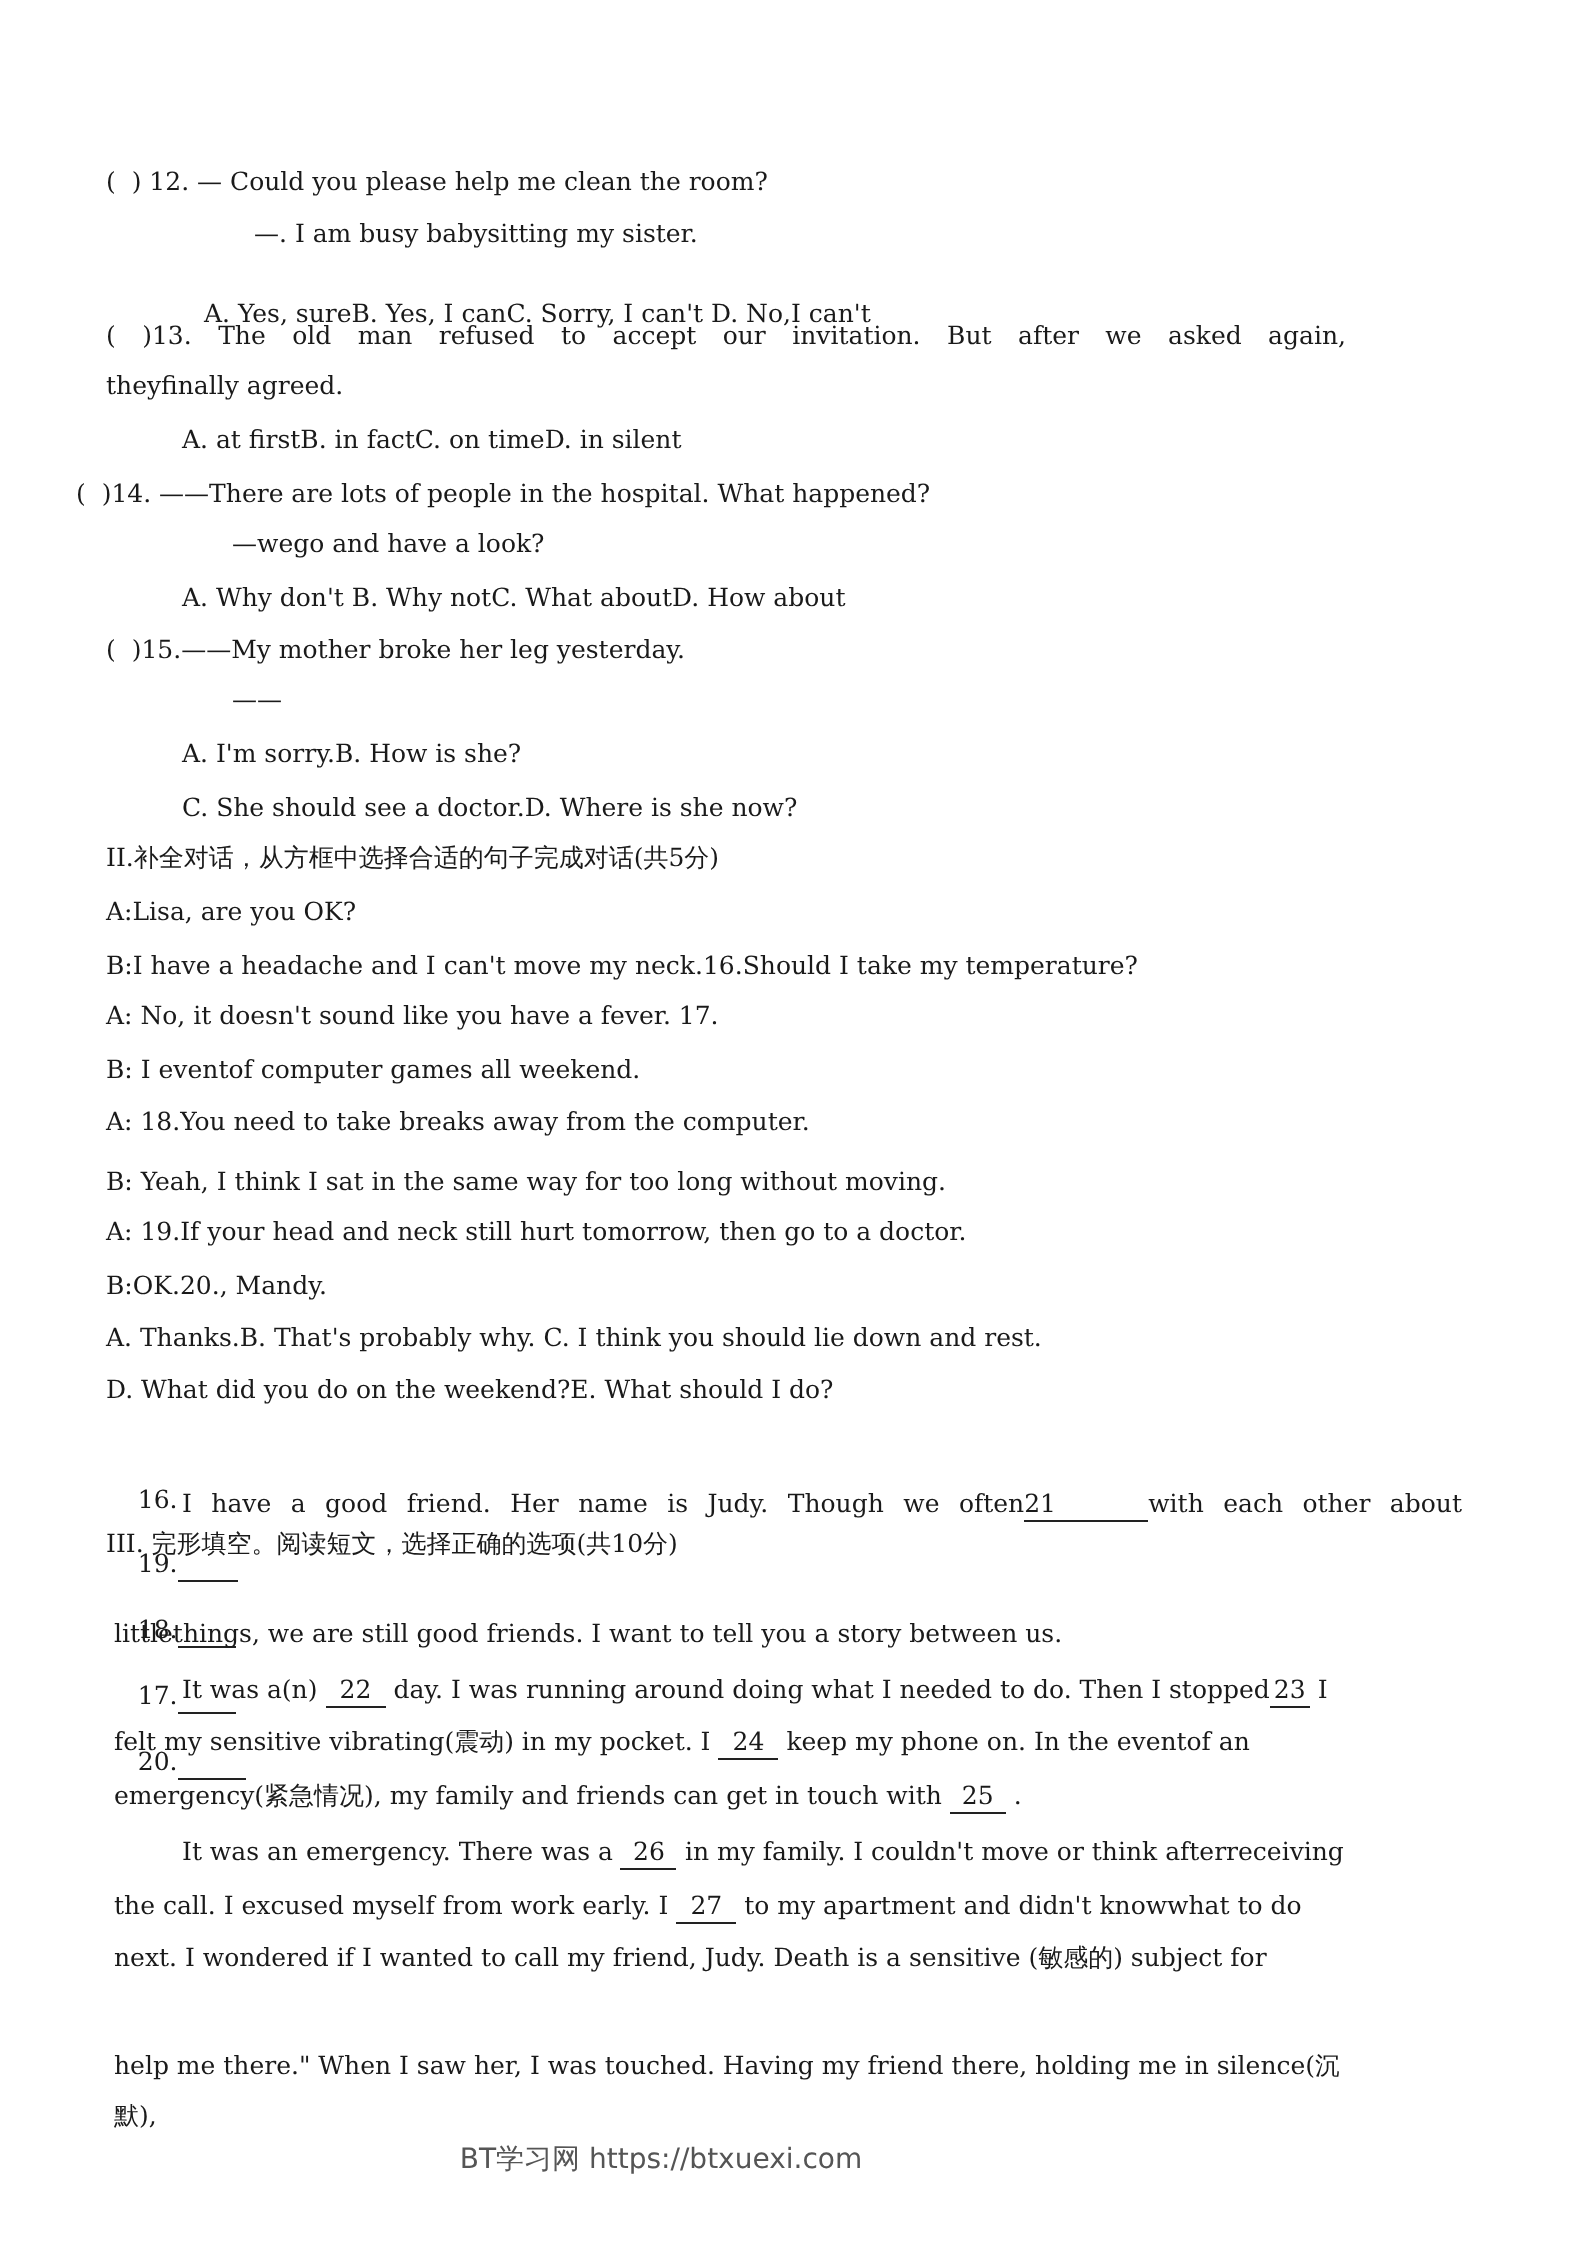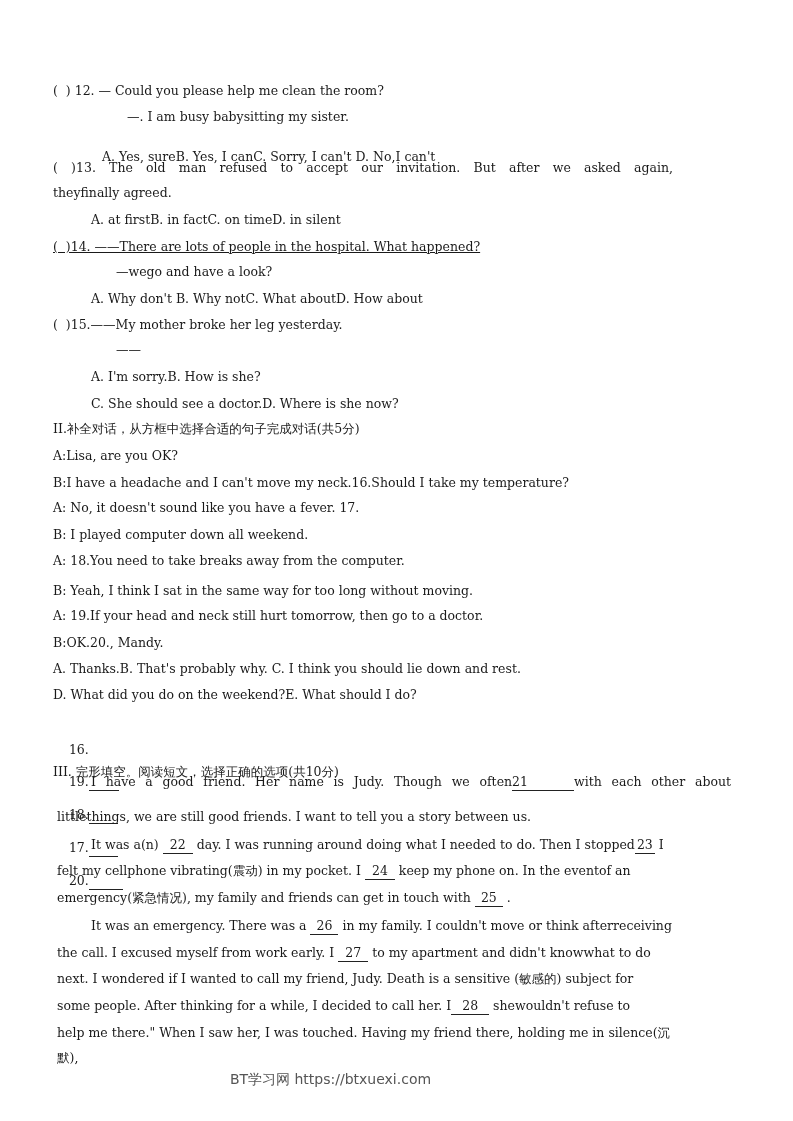--- a/index.html
+++ b/index.html
@@ -18,34 +18,34 @@
 <div class="page">
 
   <div class="ln" style="left:53px; top:83px;">(  ) 12. — Could you please help me clean the room?</div>
   <div class="ln" style="left:127px; top:109px;">—. I am busy babysitting my sister.</div>
   <div class="ln" style="left:102px; top:149px;">A. Yes, sureB. Yes, I canC. Sorry, I can't D. No,I can't</div>
 
   <div class="ln just" style="left:53px; top:160px; width:620px;">(    )13.  The  old  man  refused  to  accept  our  invitation.  But  after  we  asked  again,</div>
   <div class="ln" style="left:53px; top:185px;">theyfinally agreed.</div>
   <div class="ln" style="left:91px; top:212px;">A. at firstB. in factC. on timeD. in silent</div>
 
-  <div class="ln" style="left:53px; top:239px;text-decoration:underline;">(  )14. ——There are lots of people in the hospital. What happened?</div>
+  <div class="ln" style="left:38px; top:239px;">(  )14. ——There are lots of people in the hospital. What happened?</div>
   <div class="ln" style="left:116px; top:264px;">—wego and have a look?</div>
   <div class="ln" style="left:91px; top:291px;">A. Why don't B. Why notC. What aboutD. How about</div>
 
   <div class="ln" style="left:53px; top:317px;">(  )15.——My mother broke her leg yesterday.</div>
   <div class="ln" style="left:116px; top:342px;">——</div>
   <div class="ln" style="left:91px; top:369px;">A. I'm sorry.B. How is she?</div>
   <div class="ln" style="left:91px; top:396px;">C. She should see a doctor.D. Where is she now?</div>
 
   <div class="ln" style="left:53px; top:421px;">II.补全对话，从方框中选择合适的句子完成对话(共5分)</div>
   <div class="ln" style="left:53px; top:448px;">A:Lisa, are you OK?</div>
   <div class="ln" style="left:53px; top:475px;">B:I have a headache and I can't move my neck.16.Should I take my temperature?</div>
   <div class="ln" style="left:53px; top:500px;">A: No, it doesn't sound like you have a fever. 17.</div>
-  <div class="ln" style="left:53px; top:527px;">B: I played computer down all weekend.</div>
+  <div class="ln" style="left:53px; top:527px;">B: I eventof computer games all weekend.</div>
   <div class="ln" style="left:53px; top:553px;">A: 18.You need to take breaks away from the computer.</div>
   <div class="ln" style="left:53px; top:583px;">B: Yeah, I think I sat in the same way for too long without moving.</div>
   <div class="ln" style="left:53px; top:608px;">A: 19.If your head and neck still hurt tomorrow, then go to a doctor.</div>
   <div class="ln" style="left:53px; top:635px;">B:OK.20., Mandy.</div>
   <div class="ln" style="left:53px; top:687px;">D. What did you do on the weekend?E. What should I do?</div>
   <div class="ln" style="left:53px; top:661px;">A. Thanks.B. That's probably why. C. I think you should lie down and rest.</div>
 
   <div class="ln" style="left:53px; top:726px;">
     <span>16.</span>
     <span style="display:inline-block; width:14px;"></span>
@@ -53,28 +53,27 @@
     <span style="display:inline-block; width:6px;"></span>
     <span>18.</span><span class="blank" style="width:29px;">&nbsp;</span>
     <span style="display:inline-block; width:6px;"></span>
     <span>17.</span><span class="blank" style="width:29px;">&nbsp;</span>
     <span style="display:inline-block; width:6px;"></span>
     <span>20.</span><span class="blank" style="width:34px;">&nbsp;</span>
   </div>
 
   <div class="ln" style="left:53px; top:753px;margin-top:11px;">III. 完形填空。阅读短文，选择正确的选项(共10分)</div>
 
-  <div class="ln" style="left:91px; top:774px; width:640px; white-space:normal; text-align:justify; text-align-last:justify;"><span>I  have  a  good  friend.  Her  name  is  Judy.  Though  we  often</span><span class="blank" style="width:62px;">21</span><span>with  each  other  about</span></div>
+  <div class="ln" style="left:91px; top:744px; width:640px; white-space:normal; text-align:justify; text-align-last:justify;"><span>I  have  a  good  friend.  Her  name  is  Judy.  Though  we  often</span><span class="blank" style="width:62px;">21</span><span>with  each  other  about</span></div>
   <div class="ln" style="left:57px; top:809px;">littlethings, we are still good friends. I want to tell you a story between us.</div>
 
   <div class="ln" style="left:91px; top:837px;"><span>It was a(n) </span><span class="blank" style="width:30px;">22</span><span> day. I was running around doing what I needed to do. Then I stopped</span><span class="blank" style="width:20px;">23</span><span> I</span></div>
-  <div class="ln" style="left:57px; top:863px;"><span>felt my cellphone vibrating(震动) in my pocket. I </span><span class="blank" style="width:30px;">24</span><span> keep my phone on. In the eventof an</span></div>
+  <div class="ln" style="left:57px; top:863px;"><span>felt my sensitive vibrating(震动) in my pocket. I </span><span class="blank" style="width:30px;">24</span><span> keep my phone on. In the eventof an</span></div>
   <div class="ln" style="left:57px; top:890px;"><span>emergency(紧急情况), my family and friends can get in touch with </span><span class="blank" style="width:28px;">25</span><span> .</span></div>
 
   <div class="ln" style="left:91px; top:918px;"><span>It was an emergency. There was a </span><span class="blank" style="width:28px;">26</span><span> in my family. I couldn't move or think afterreceiving</span></div>
   <div class="ln" style="left:57px; top:945px;"><span>the call. I excused myself from work early. I </span><span class="blank" style="width:30px;">27</span><span> to my apartment and didn't knowwhat to do</span></div>
   <div class="ln" style="left:57px; top:971px;">next. I wondered if I wanted to call my friend, Judy. Death is a sensitive (敏感的) subject for</div>
-  <div class="ln" style="left:57px; top:998px;"><span>some people. After thinking for a while, I decided to call her. I</span><span class="blank" style="width:38px;">28</span><span> shewouldn't refuse to</span></div>
   <div class="ln" style="left:57px; top:1025px;">help me there." When I saw her, I was touched. Having my friend there, holding me in silence(沉</div>
   <div class="ln" style="left:57px; top:1050px;">默),</div>
 
   <div class="footer">BT学习网 https://btxuexi.com</div>
 </div>
 
 </body></html>

